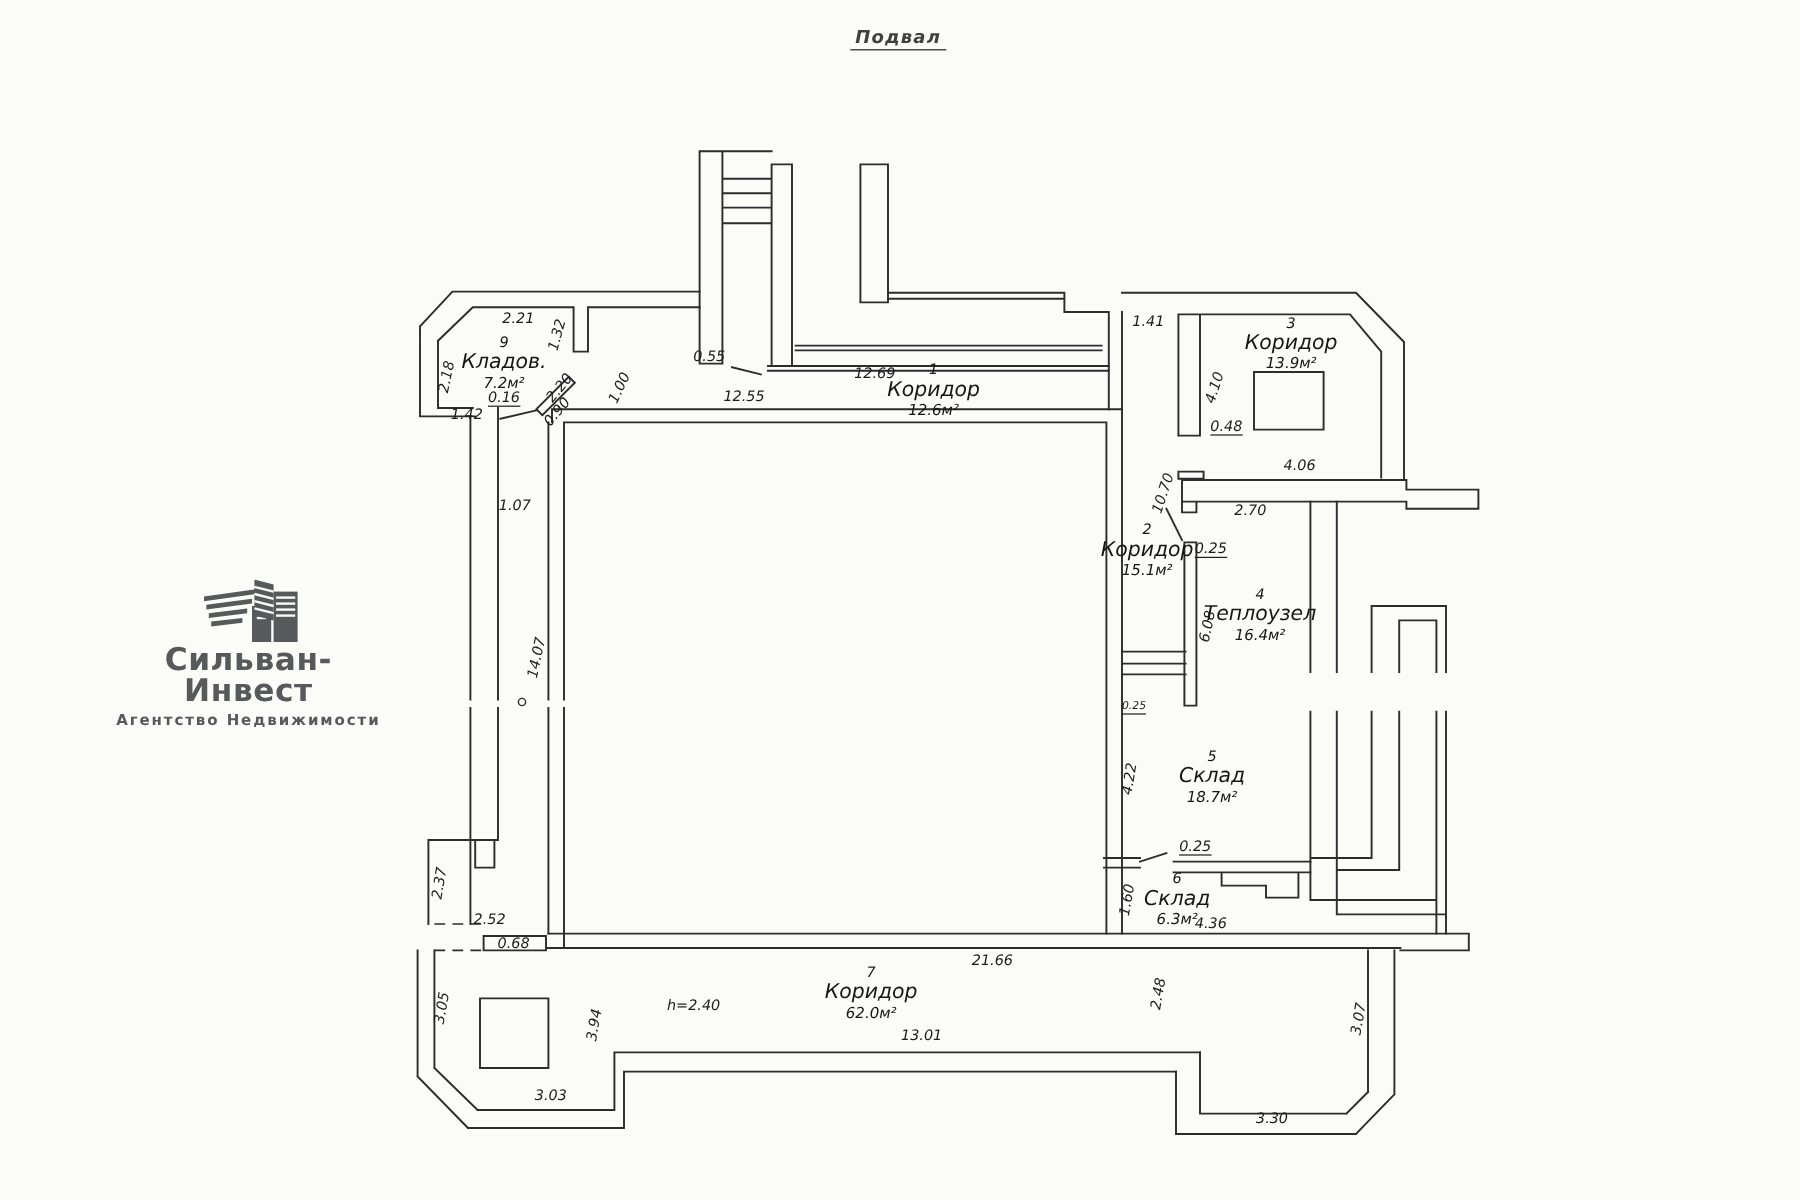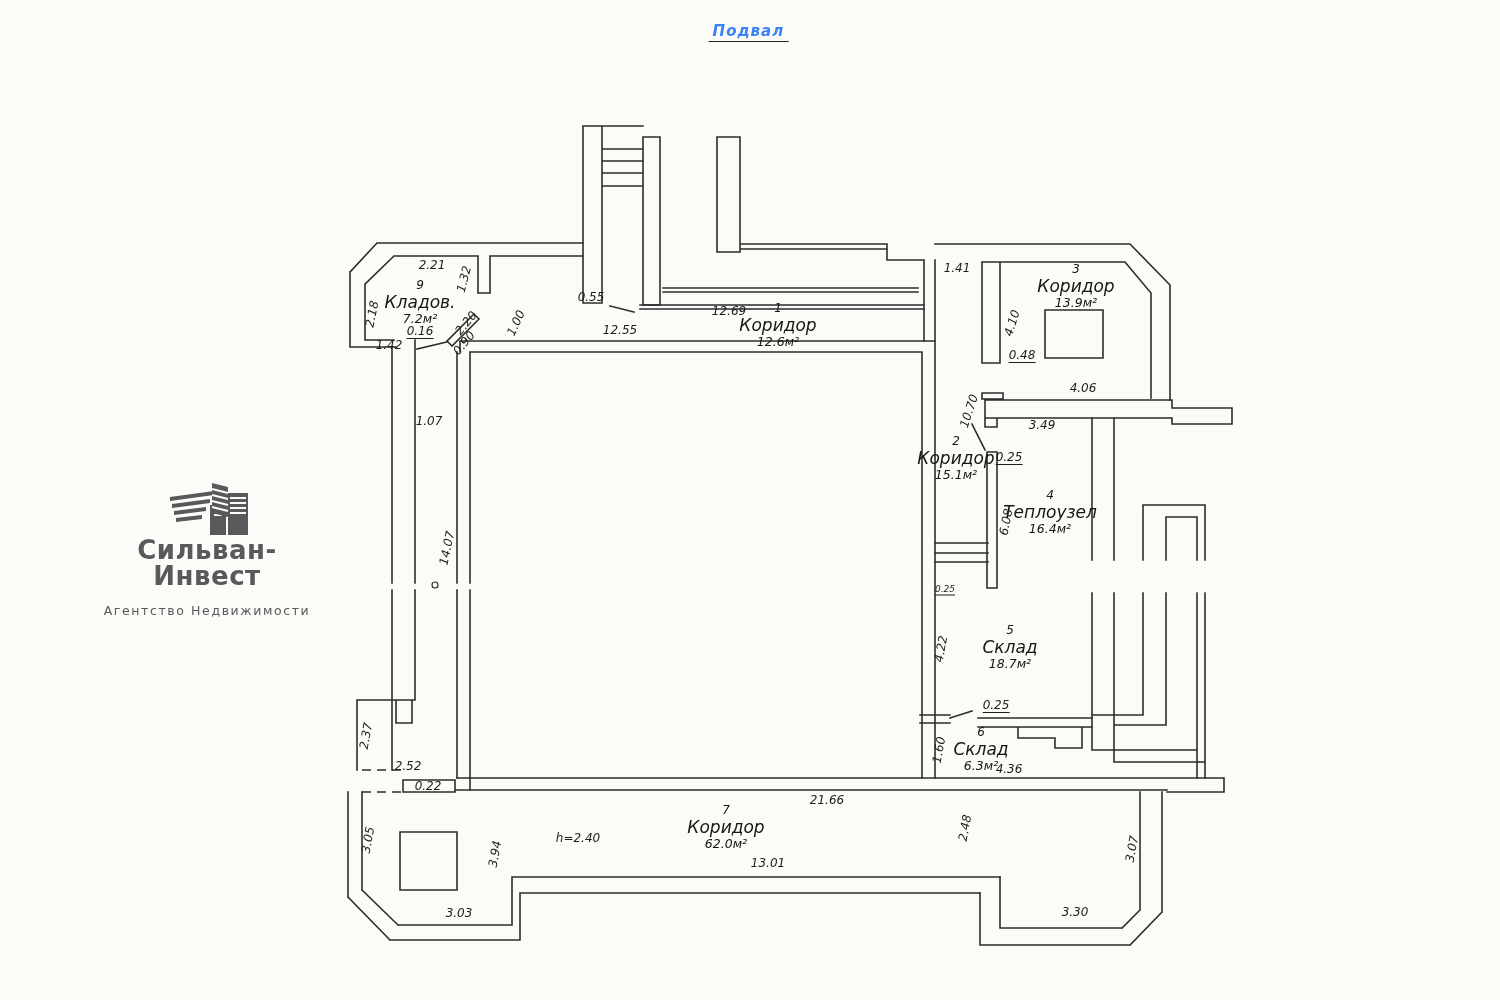--- a/index.html
+++ b/index.html
@@ -1,36 +1,36 @@
 <!DOCTYPE html>
 <html><head>
 <meta charset="utf-8">
 <style>
   html,body{margin:0;padding:0;background:#e8e8e8;}
   .canvas{position:relative;width:1500px;height:1000px;background:#fbfbf8;overflow:hidden;
           font-family:"DejaVu Sans",sans-serif;}
   .walls-svg{position:absolute;left:0;top:0;}
   .label-layer{position:absolute;left:0;top:0;width:100%;height:100%;}
   .page-title{position:absolute;left:50%;top:22px;transform:translateX(-52%);
-      font-style:italic;font-weight:bold;font-size:15px;color:#3b82f6;
+      font-style:italic;font-weight:bold;font-size:15px;color:#404040;
       border-bottom:1.4px solid #222;padding:0 4px 1px 4px;letter-spacing:1px;}
   .dim{position:absolute;font-style:italic;font-size:12px;color:#1d1d1d;white-space:nowrap;
        transform:translate(-50%,-50%);line-height:1;}
   .dim.u{border-bottom:1.2px solid #1d1d1d;padding-bottom:1px;}
   .dim.small{font-size:9px;}
   .room-block{position:absolute;transform:translate(-50%,0);text-align:center;color:#161616;
       font-style:italic;line-height:1.18;white-space:nowrap;}
   .room-number{font-size:12px;}
   .room-name{font-size:17px;}
   .room-area{font-size:12.5px;}
   
   .logo{position:absolute;left:92px;top:483px;width:230px;text-align:center;}
   .logo-icon{display:block;margin:0 auto 2px auto;}
   .logo-title{font-weight:bold;font-size:26px;color:#58595b;letter-spacing:.5px;line-height:1;text-align:center;}
-  .logo-sub{font-weight:normal;font-size:12.5px;color:#58595b;letter-spacing:1.6px;margin-top:14px;}
+  .logo-sub{font-weight:bold;font-size:12.5px;color:#58595b;letter-spacing:1.6px;margin-top:3px;}
 </style>
 </head>
 <body>
 
 <div class="canvas">
 
   <svg class="walls-svg" width="1500" height="1000" viewBox="0 0 1500 1000">
     <g stroke="#2d2d2d" stroke-width="1.6" fill="none" stroke-linecap="square">
 
       <path d="M350,272 L377,243 L583,243 M350,272 L350,347 M350,347 L396,347
@@ -162,42 +162,42 @@
       <div class="dim" style="left: 464px; top: 343px; transform: translate(-50%, -50%) rotate(-50deg);">0.90</div>
       <div class="dim" style="left: 516px; top: 323px; transform: translate(-50%, -50%) rotate(-65deg);">1.00</div>
       <div class="dim" style="left: 591px; top: 297px;">0.55</div>
       <div class="dim" style="left: 729px; top: 311px;">12.69</div>
       <div class="dim" style="left: 620px; top: 330px;">12.55</div>
       <div class="dim" style="left: 957px; top: 268px;">1.41</div>
       <div class="dim" style="left: 1012px; top: 323px; transform: translate(-50%, -50%) rotate(-72deg);">4.10</div>
       <div class="dim u" style="left: 1022px; top: 356px;">0.48</div>
       <div class="dim" style="left: 1083px; top: 388px;">4.06</div>
       <div class="dim" style="left: 969px; top: 411px; transform: translate(-50%, -50%) rotate(-72deg);">10.70</div>
-      <div class="dim" style="left: 1042px; top: 425px;">3.49</div>
+      <div class="dim" style="left: 1042px; top: 425px;">2.70</div>
       <div class="dim u" style="left: 1009px; top: 458px;">0.25</div>
       <div class="dim" style="left: 1006px; top: 522px; transform: translate(-50%, -50%) rotate(-78deg);">6.08</div>
       <div class="dim" style="left: 429px; top: 421px;">1.07</div>
       <div class="dim" style="left: 447px; top: 548px; transform: translate(-50%, -50%) rotate(-78deg);">14.07</div>
       <div class="dim u small" style="left: 945px; top: 590px;">0.25</div>
       <div class="dim" style="left: 941px; top: 649px; transform: translate(-50%, -50%) rotate(-80deg);">4.22</div>
       <div class="dim u" style="left: 996px; top: 706px;">0.25</div>
       <div class="dim" style="left: 939px; top: 750px; transform: translate(-50%, -50%) rotate(-80deg);">1.60</div>
       <div class="dim" style="left: 1009px; top: 769px;">4.36</div>
       <div class="dim" style="left: 366px; top: 736px; transform: translate(-50%, -50%) rotate(-80deg);">2.37</div>
       <div class="dim" style="left: 408px; top: 766px;">2.52</div>
-      <div class="dim" style="left: 428px; top: 786px;">0.22</div>
+      <div class="dim" style="left: 428px; top: 786px;">0.68</div>
       <div class="dim" style="left: 368px; top: 840px; transform: translate(-50%, -50%) rotate(-80deg);">3.05</div>
       <div class="dim" style="left: 495px; top: 854px; transform: translate(-50%, -50%) rotate(-80deg);">3.94</div>
       <div class="dim" style="left: 459px; top: 913px;">3.03</div>
       <div class="dim" style="left: 782px; top: 800px; margin-left: 45px;">21.66</div>
       <div class="dim" style="left: 578px; top: 838px;">h=2.40</div>
       <div class="dim" style="left: 736px; top: 863px; margin-left: 32px;">13.01</div>
       <div class="dim" style="left: 965px; top: 828px; transform: translate(-50%, -50%) rotate(-80deg);">2.48</div>
       <div class="dim" style="left: 1132px; top: 849px; transform: translate(-50%, -50%) rotate(-80deg);">3.07</div>
-      <div class="dim" style="left: 1060px; top: 912px; margin-left: 15px;">3.30</div>
+      <div class="dim" style="left: 1060px; top: 932px;">3.30</div>
     </div>
 
   <div class="logo">
     <svg class="logo-icon" width="110" height="52" viewBox="0 0 110 52">
       <g fill="#58595b">
         <polygon points="18,14 62,8 62,12 18,18"></polygon>
         <polygon points="20,21 58,16 58,20 20,25"></polygon>
         <polygon points="22,28 54,24 54,28 22,32"></polygon>
         <polygon points="24,35 50,32 50,36 24,39"></polygon>
         <rect x="58" y="22" width="16" height="30"></rect>

